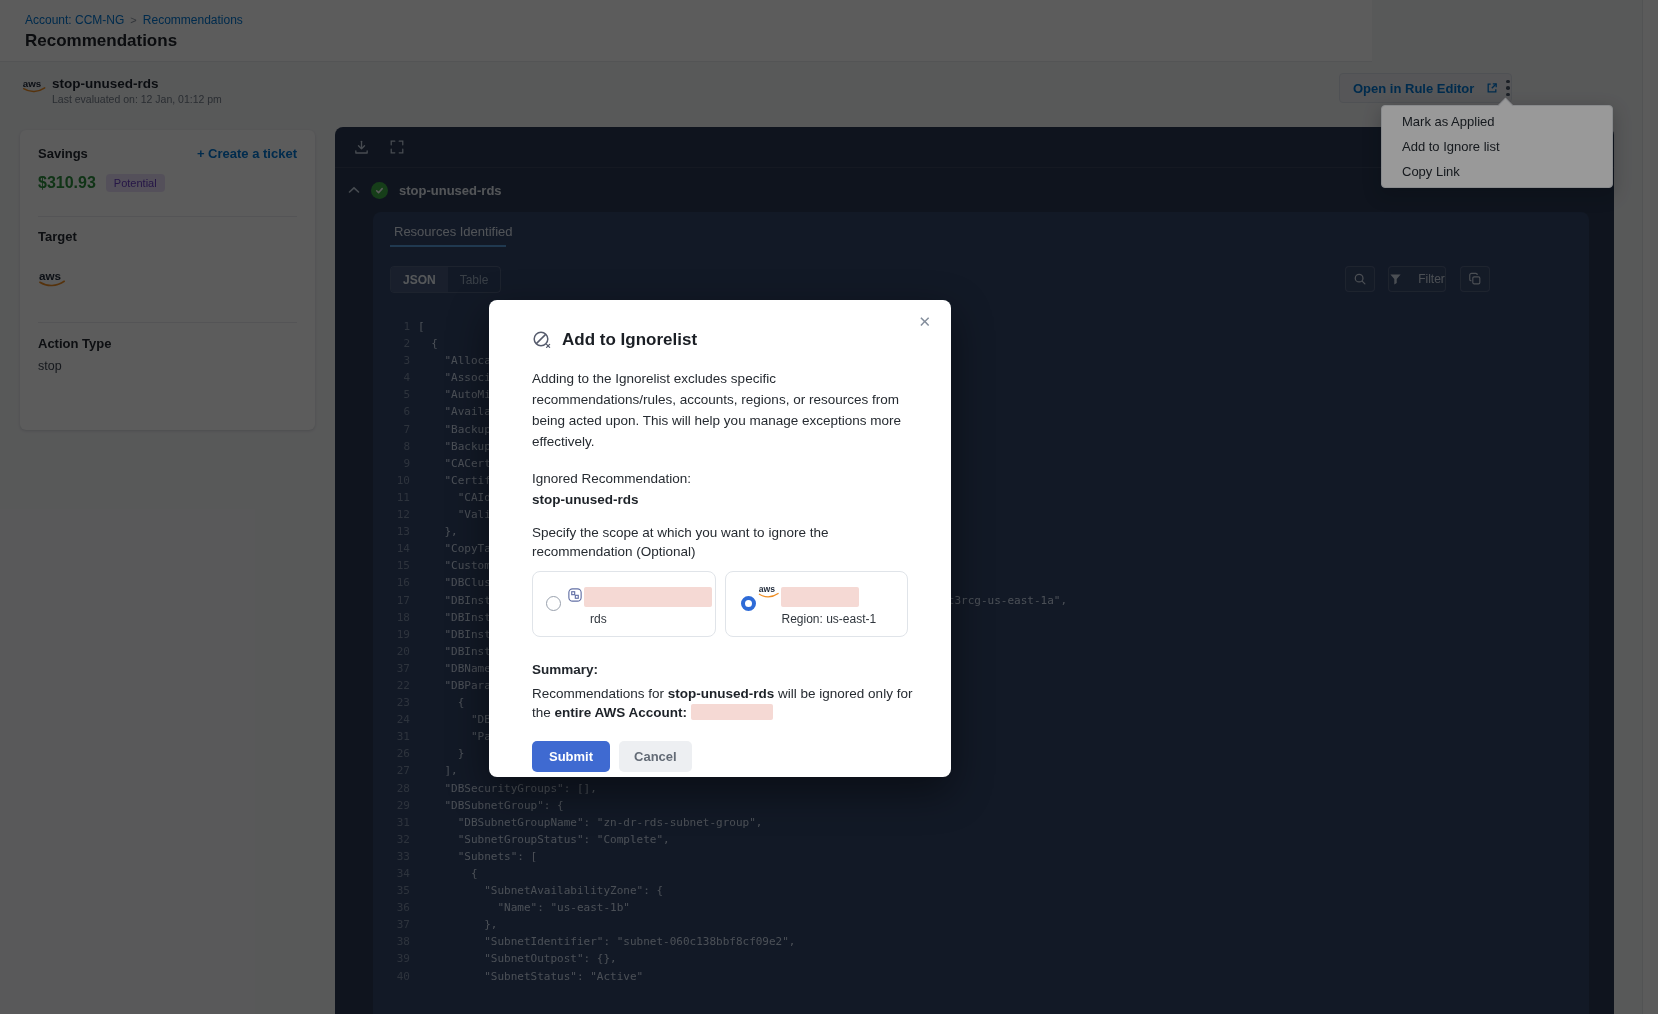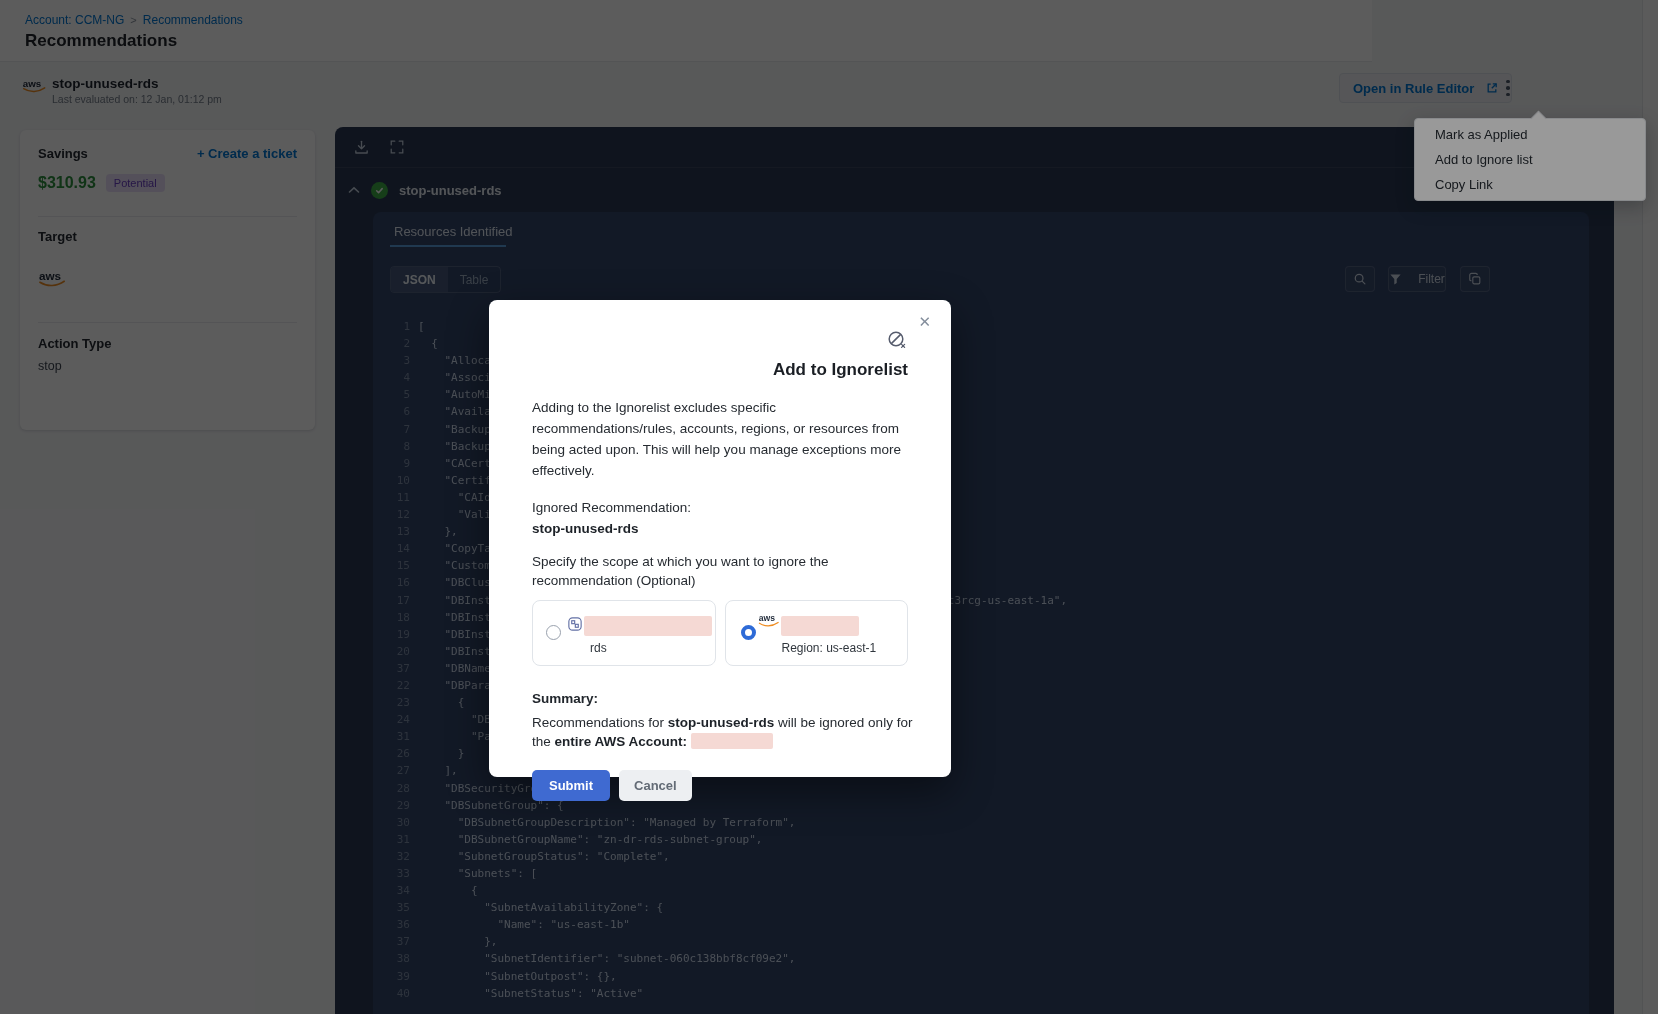--- a/index.html
+++ b/index.html
@@ -67,28 +67,28 @@
 
   
   .scroll-track { position:absolute; left:1642px; top:0; width:16px; height:1014px; background:#fdfdfe; border-left:1px solid #e4e6ea; }
 
   
   .overlay { position:absolute; left:0; top:0; width:1658px; height:1014px; background:rgba(0,0,0,.40); }
   .overlay-1 { z-index:100; }
   .overlay-2 { z-index:120; }
 
   
-  .context-menu { position:absolute; left:1381px; top:118px; width:232px; z-index:110; background:#ffffff; border:1px solid #e3e6ea; border-radius:4px; box-shadow:0 6px 18px rgba(10,15,20,.25); padding:3px 0;margin-left:33px; }
+  .context-menu { position:absolute; left:1381px; top:105px; width:232px; z-index:110; background:#ffffff; border:1px solid #e3e6ea; border-radius:4px; box-shadow:0 6px 18px rgba(10,15,20,.25); padding:3px 0; }
   .context-caret { position:absolute; left:118px; top:-6px; width:11px; height:11px; background:#ffffff; border-left:1px solid #e3e6ea; border-top:1px solid #e3e6ea; transform:rotate(45deg); }
   .menu-item { height:25px; display:flex; align-items:center; padding-left:20px; font-size:13px; color:#262c33; cursor:pointer; }
 
   
   .modal { position:absolute; left:489px; top:300px; width:462px; height:477px; z-index:130; background:#ffffff; border-radius:8px; box-shadow:0 14px 40px rgba(0,0,0,.45); padding:30px 43px 0 43px; }
   .modal-close { position:absolute; right:20px; top:14px; font-size:15px; color:#848e9c; cursor:pointer; line-height:1; }
-  .modal-head { display:flex; align-items:flex-end; gap:9px;flex-direction:column; }
+  .modal-head { display:flex; align-items:flex-start; gap:9px; }
   .modal-title { font-size:17px; font-weight:bold; color:#1a1e24; }
   .modal-desc { margin-top:17px; width:382px; font-size:13.5px; line-height:21px; color:#262b31; }
   .modal-ignored-label { margin-top:19px; font-size:13.5px; color:#262b31; }
   .modal-ignored-value { margin-top:6px; font-size:13.5px; font-weight:bold; color:#1d2228; }
   .modal-scope { margin-top:16px; width:395px; font-size:13.5px; line-height:19px; color:#262b31; }
   .opt-row { margin-top:10px; display:flex; gap:9px; }
   .opt-card { position:relative; width:194px; height:66px; border:1px solid #e0e4e9; border-radius:8px; background:#fff; cursor:pointer; }
   .radio { position:absolute; left:13px; top:24px; width:15px; height:15px; border-radius:50%; }
   .radio.off { border:1.5px solid #99a1ad; background:#fff; }
   .radio.on  { border:4.5px solid #2e6bd7; background:#fff; }
@@ -348,24 +348,20 @@
         </div>
           <div class="code-row">
           <span class="code-num">28</span>
           <span class="code-text">    "DBSecurityGroups": [],</span>
         </div>
           <div class="code-row">
           <span class="code-num">29</span>
           <span class="code-text">    "DBSubnetGroup": {</span>
         </div>
           <div class="code-row">
-          <span class="code-num">30</span>
-          <span class="code-text">      "DBSubnetGroupDescription": "Managed by Terraform",</span>
-        </div>
-          <div class="code-row">
           <span class="code-num">31</span>
           <span class="code-text">      "DBSubnetGroupName": "zn-dr-rds-subnet-group",</span>
         </div>
           <div class="code-row">
           <span class="code-num">32</span>
           <span class="code-text">      "SubnetGroupStatus": "Complete",</span>
         </div>
           <div class="code-row">
           <span class="code-num">33</span>
           <span class="code-text">      "Subnets": [</span>

